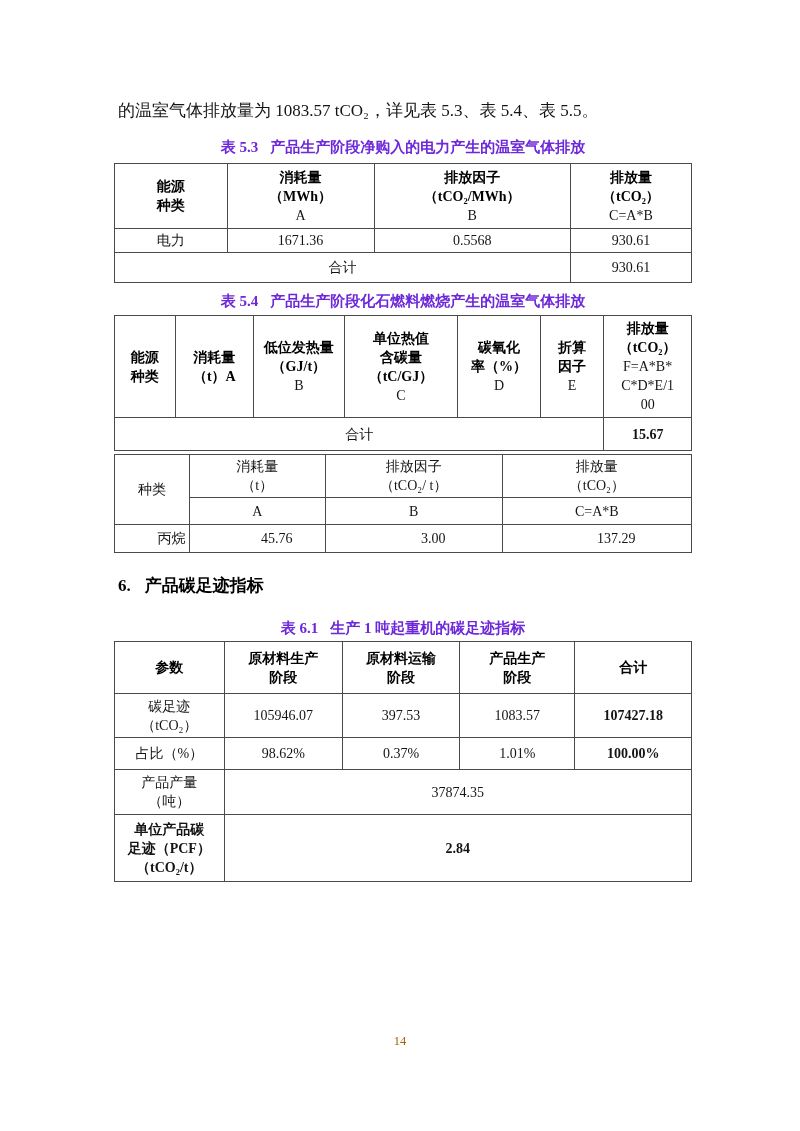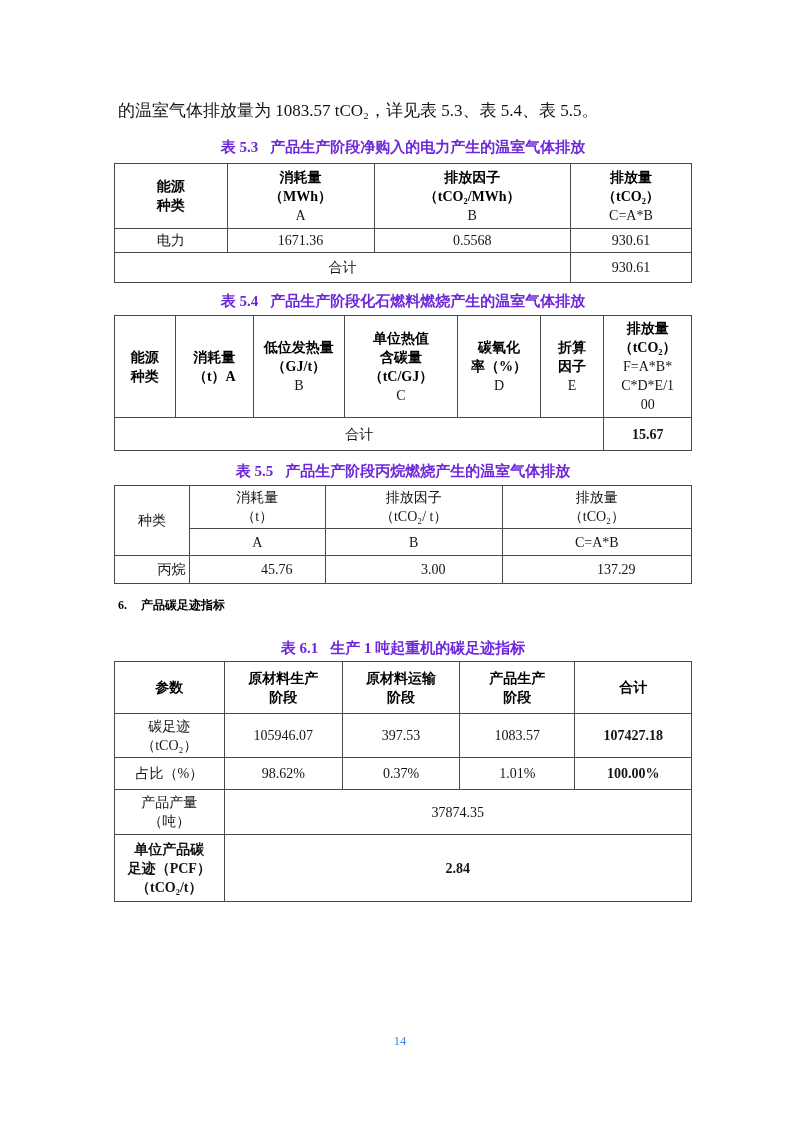--- a/index.html
+++ b/index.html
@@ -34,23 +34,23 @@
     font-size: 15px;
     line-height: 21px;
     color: #6d28d9;
   }
   .cap53 { margin-top: 13px; }
   .cap54 { margin-top: 8px; }
   .cap55 { margin-top: 10px; }
   .cap61 { margin-top: 21px; }
   .caption .cap-label { margin-right: 12px; }
   .section-heading {
-    margin-top: 10px;
+    margin-top: 21px;
     font-weight: bold;
-    font-size: 12px;
+    font-size: 17px;
     line-height: 23px;
     color: #000;
     padding-left: 4px;
   }
   .section-heading .sec-num { margin-right: 14px; }
   table.doc-table {
     border-collapse: collapse;
     table-layout: fixed;
     width: 578px;
   }
@@ -85,21 +85,21 @@
   .t61 tr.r2  td { height: 32px; }
   .t61 tr.r3  td { height: 45px; }
   .t61 tr.r4  td { height: 67px; font-weight: bold; }
   .page-number {
     position: absolute;
     top: 1034px;
     left: 0;
     width: 800px;
     text-align: center;
     font-size: 12.5px;
-    color: #3b82f6;
+    color: #a16207;
   }
 </style>
 </head>
 <body>
 
 <div class="page">
   <div class="content">
 
     <p class="intro">的温室气体排放量为 1083.57 tCO₂，详见表 5.3、表 5.4、表 5.5。</p>
 
@@ -200,23 +200,20 @@
 00</span>
             </td>
       </tr>
       <tr class="tot">
         <td colspan="6">合计</td>
         <td class="b">15.67</td>
       </tr>
     </tbody>
       </table>
 
-    <div class="caption cap55">
-      <span class="cap-label">表 5.5</span><span>产品生产阶段丙烷燃烧产生的温室气体排放</span>
-    </div>
     <table class="doc-table t55">
       <colgroup>
           <col style="width:13%">
           <col style="width:23.5%">
           <col style="width:30.7%">
           <col style="width:32.8%">
         </colgroup>
       <tbody>
           <tr class="hdr1">
         <td rowspan="2">种类</td>

